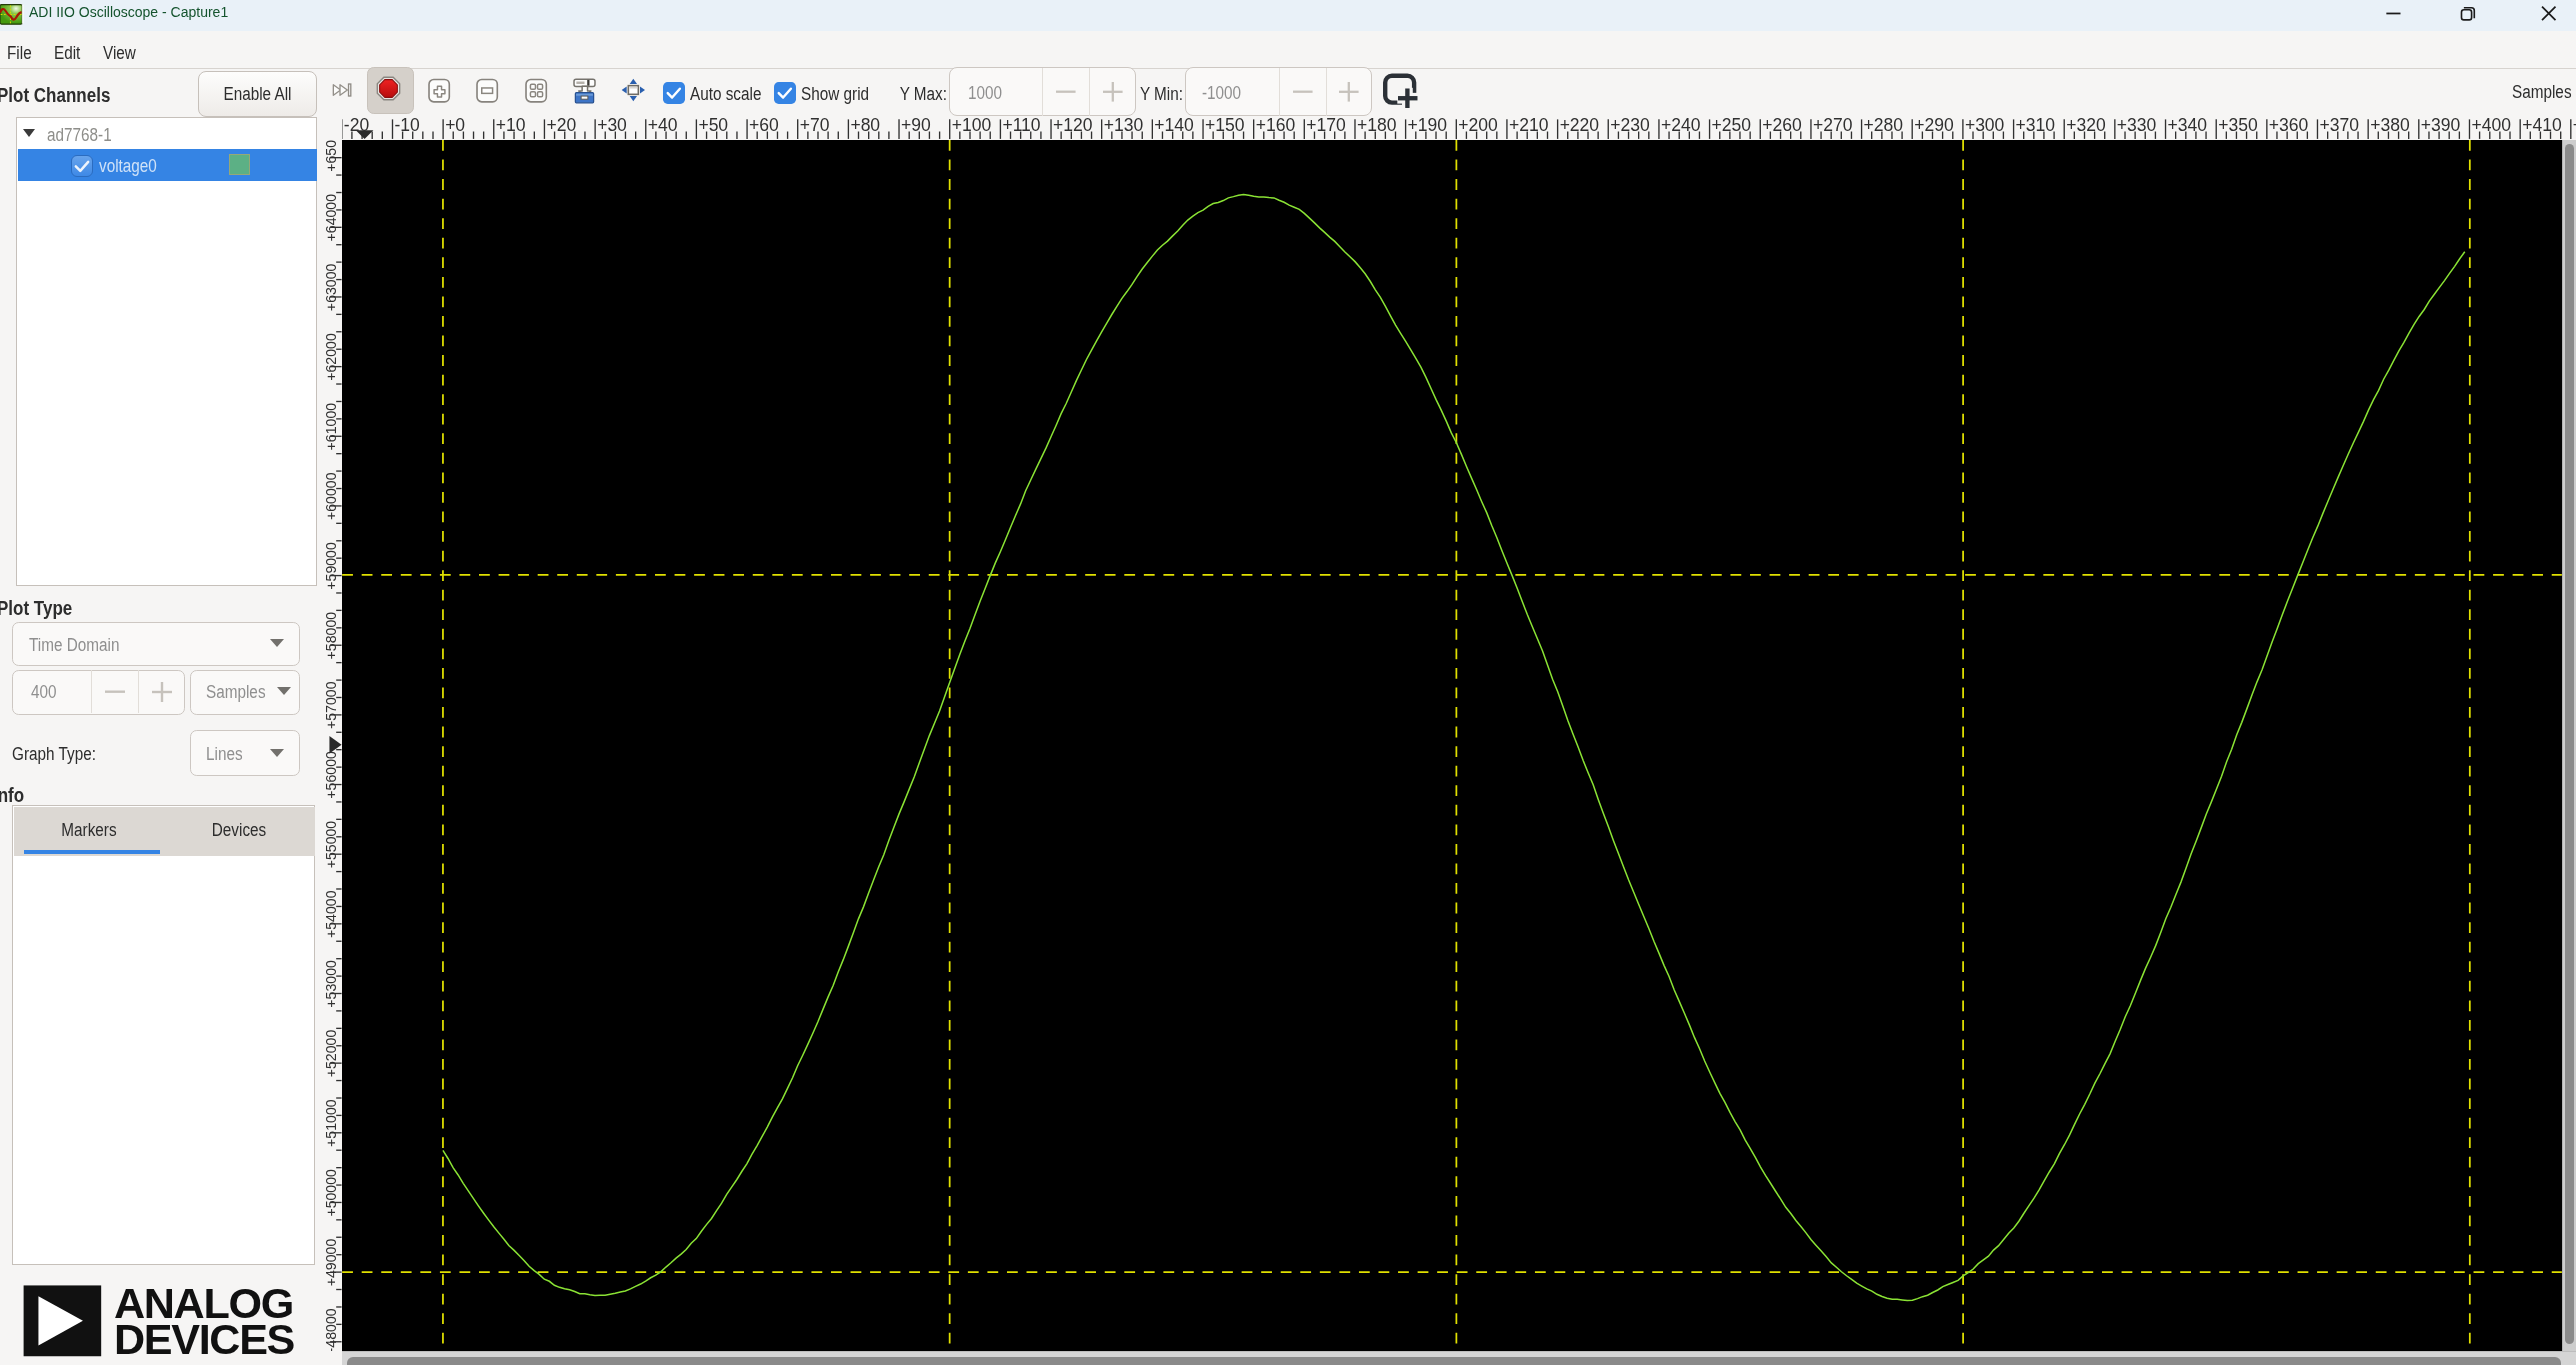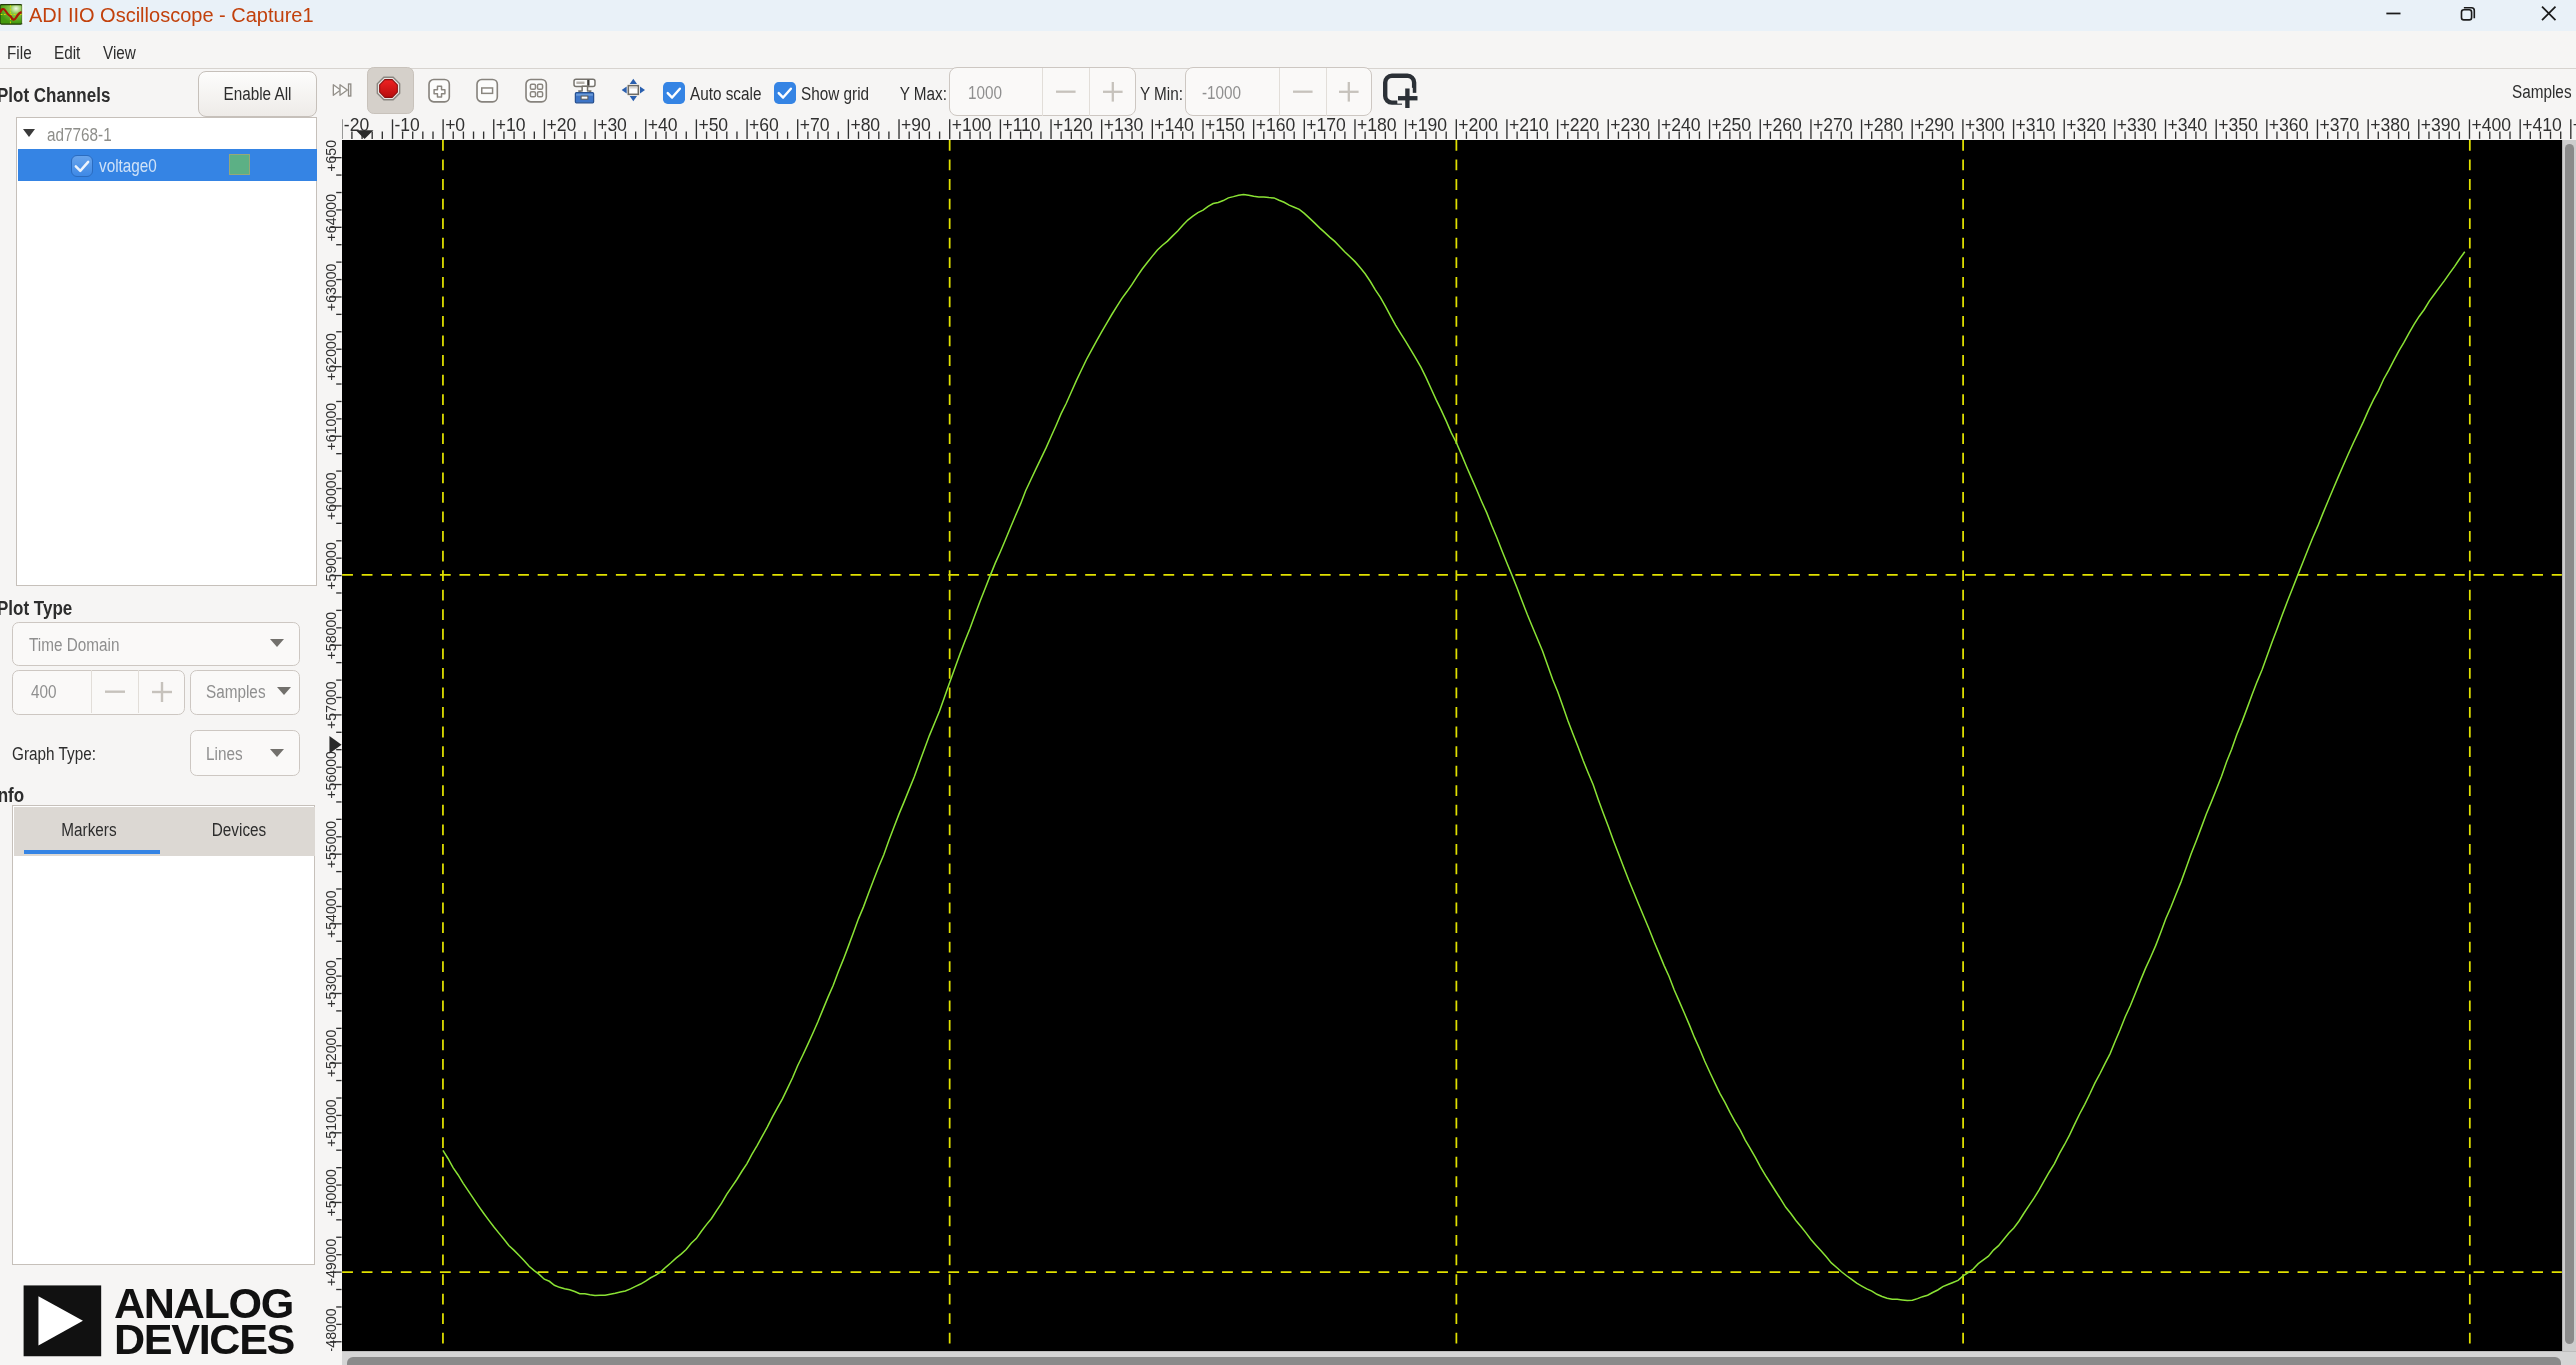--- a/index.html
+++ b/index.html
@@ -24,21 +24,21 @@
         <stop offset="35%" stop-color="#8cc84c"></stop>
         <stop offset="100%" stop-color="#44990f"></stop>
       </radialGradient>
     </defs>
 <rect x="0" y="0.8" width="33" height="29" rx="2.5" fill="url(#gl)" stroke="#233c0a" stroke-width="1.8"></rect>
 <rect x="32.5" y="1" width="2.5" height="28" fill="#fff" opacity="0.85"></rect>
 <line x1="1" y1="15.5" x2="32" y2="15.5" stroke="#d8d800" stroke-width="1.5" stroke-dasharray="2.6 2.2"></line>
 <line x1="15.5" y1="2" x2="15.5" y2="29" stroke="#d8d800" stroke-width="1.5" stroke-dasharray="2.6 2.2"></line>
 <path d="M0,13 Q4,3.5 8,10 T16,18.5 Q20,27 24,20 T32,12" fill="none" stroke="#a81804" stroke-width="3.2"></path>
 </svg>
-<div class="lbl" style="left:29px;top:4px;font-size:20px;color:#c2410c">ADI IIO Oscilloscope - Capture1</div>
+<div class="lbl" style="left:29px;top:4px;font-size:14px;color:#14532d">ADI IIO Oscilloscope - Capture1</div>
 <svg width="196" height="31" viewBox="0 0 290 46" style="position:absolute;right:0;top:0">
 <line x1="9" y1="20" x2="30" y2="20" stroke="#1b1b1b" stroke-width="2.6"></line>
 <rect x="120.5" y="14.5" width="15" height="15" rx="3.5" fill="none" stroke="#1b1b1b" stroke-width="2.4"></rect>
 <path d="M124,11.5 h11.5 q4,0 4,4 V27" fill="none" stroke="#1b1b1b" stroke-width="2.4"></path>
 <path d="M240,10 L260,30 M260,10 L240,30" stroke="#1b1b1b" stroke-width="2.6"></path>
 </svg>
 <div class="abs" style="left:0;top:31px;width:2576px;height:38px;background:#f6f5f4;border-bottom:1.3px solid #d7d3cf"></div>
 <div class="lbl sq" style="left:7.4px;top:43px">File</div>
 <div class="lbl sq" style="left:54px;top:43px">Edit</div>
 <div class="lbl sq" style="left:103px;top:43px">View</div>

